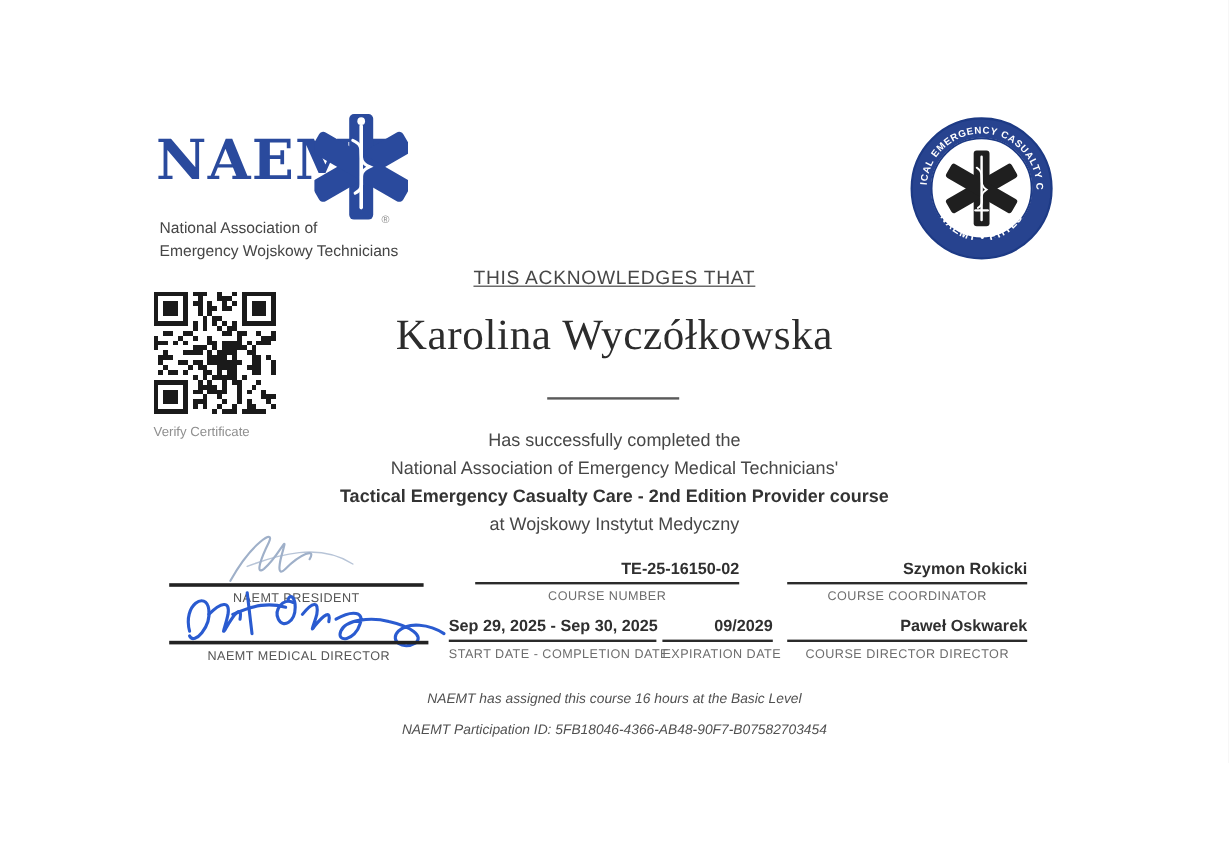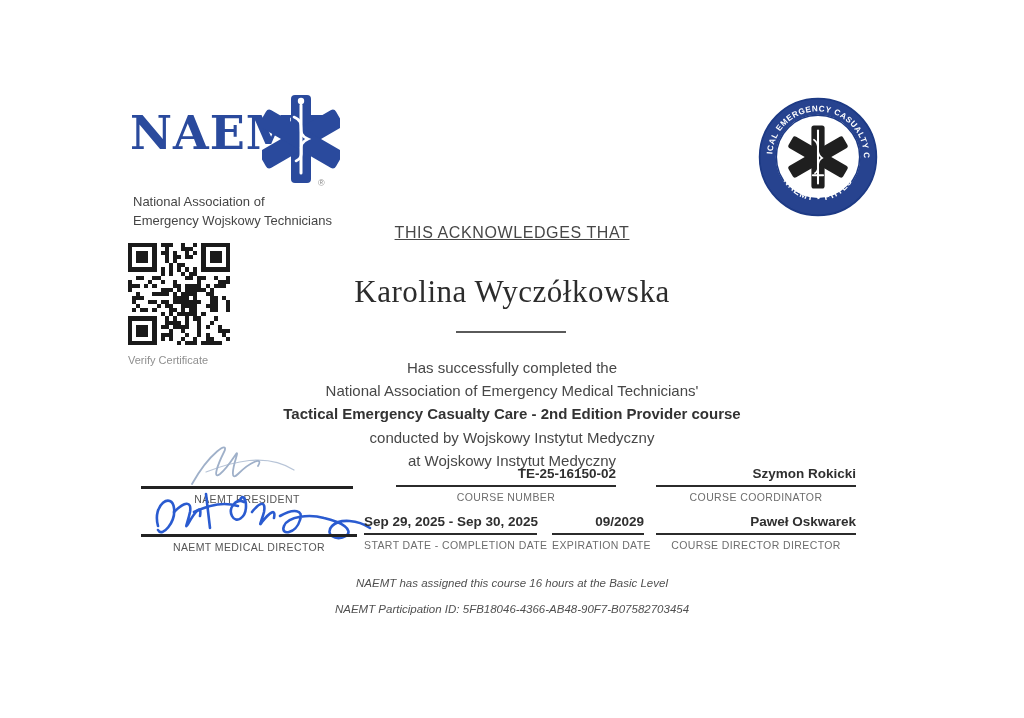--- a/index.html
+++ b/index.html
@@ -9,35 +9,34 @@
     margin:0 auto;
   }
   
   .logo-block{position:absolute;left:130px;top:96px;}
   .logo-word{
     font-family:"DejaVu Serif",serif;font-weight:bold;font-size:46px;line-height:46px;
     color:#2a4a9d;letter-spacing:1px;position:absolute;left:0;top:14px;
   }
   .logo-star{position:absolute;left:132px;top:-4px;}
   .logo-reg{position:absolute;left:188px;top:82px;font-size:9px;color:#8d8d8d;}
-  .org-lines{position:absolute;left:3px;top:96px;width:260px;font-size:13px;line-height:19px;color:#454545;}
+  .org-lines{position:absolute;left:3px;top:84px;width:260px;font-size:13px;line-height:19px;color:#454545;}
   .org-site{color:#707070;}
   
   .seal{position:absolute;left:757px;top:96px;}
   
   .qr-block{position:absolute;left:128px;top:243px;width:102px;}
   .qr-svg{display:block;}
   .qr-label{margin-top:9px;text-align:left;font-size:11px;color:#8f8f8f;}
   
   .center{position:absolute;left:0;width:1024px;text-align:center;}
   .ack{top:224px;font-size:16px;letter-spacing:.6px;color:#474747;text-decoration:underline;}
   .name{
-    top:258px;font-family:"Liberation Serif",serif;font-size:31px;color:#2c2c2c;
+    top:258px;font-family:"Liberation Serif",serif;font-size:36px;color:#2c2c2c;
     letter-spacing:.5px;
-    margin-top:16px;
   }
   .name-divider{
     position:absolute;left:456px;top:331px;width:110px;height:2px;background:#5a5a5a;
   }
   .body-lines{top:356px;font-size:15px;line-height:23.2px;color:#474747;}
   .body-lines .bold{font-weight:bold;color:#333333;}
   
   .field{position:absolute;text-align:center;}
   .field .value{font-size:13.5px;font-weight:bold;color:#2f2f2f;white-space:nowrap;padding-bottom:4px;text-align:right;}
   .field .rule{height:2px;background:#2b2b2b;}
@@ -322,21 +321,20 @@
   </div>
 
   <div class="center ack" style="position:absolute;">THIS ACKNOWLEDGES THAT</div>
   <div class="center name" style="position:absolute;">Karolina Wyczółkowska</div>
   <div class="name-divider"></div>
 
   <div class="center body-lines" style="position:absolute;">
     <div>Has successfully completed the</div>
     <div>National Association of Emergency Medical Technicians'</div>
     <div class="bold">Tactical Emergency Casualty Care - 2nd Edition Provider course</div>
-    <div>conducted by Wojskowy Instytut Medyczny</div>
     <div>at Wojskowy Instytut Medyczny</div>
   </div>
 
   <svg class="sig-svg" style="left:178px;top:440px;" width="130" height="48" viewBox="0 0 130 48">
     <g fill="none" stroke="#9fb0c9" stroke-linecap="round">
       <path d="M14,44 C32,12 52,0 46,12 C40,24 34,40 42,34 C54,24 62,4 58,18 C55,28 52,42 60,34 C72,22 86,16 80,26" stroke-width="1.8"></path>
       <path d="M28,32 C54,22 88,12 116,30" stroke-width="1.2" opacity="0.75"></path>
     </g>
   </svg>
   <div class="sig-label-block" style="left:141px;top:486px;width:212px;">
@@ -365,21 +363,21 @@
     <div class="rule"></div>
     <div class="label">COURSE NUMBER</div>
   </div>
 
   <div class="field" style="left:656px;top:466px;width:200px;">
     <div class="value">Szymon Rokicki</div>
     <div class="rule"></div>
     <div class="label">COURSE COORDINATOR</div>
   </div>
 
-  <div class="field" style="left:364px;top:514px;width:173px;">
+  <div class="field" style="left:374px;top:514px;width:173px;">
     <div class="value">Sep 29, 2025 - Sep 30, 2025</div>
     <div class="rule"></div>
     <div class="label">START DATE - COMPLETION DATE</div>
   </div>
 
   <div class="field" style="left:552px;top:514px;width:92px;">
     <div class="value">09/2029</div>
     <div class="rule"></div>
     <div class="label">EXPIRATION DATE</div>
   </div>

